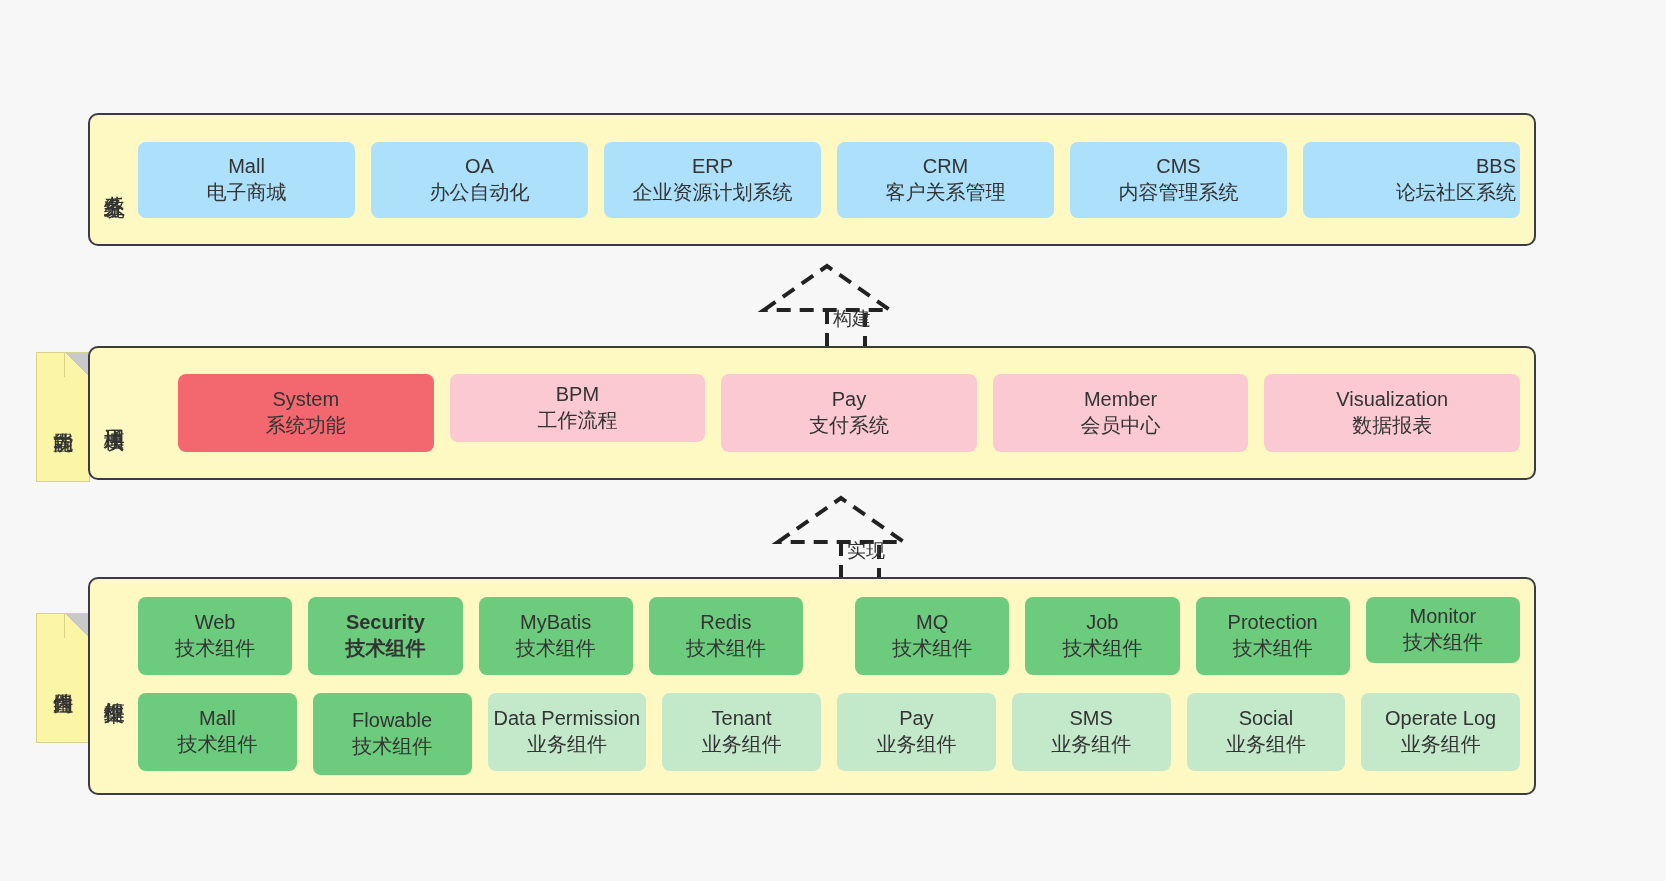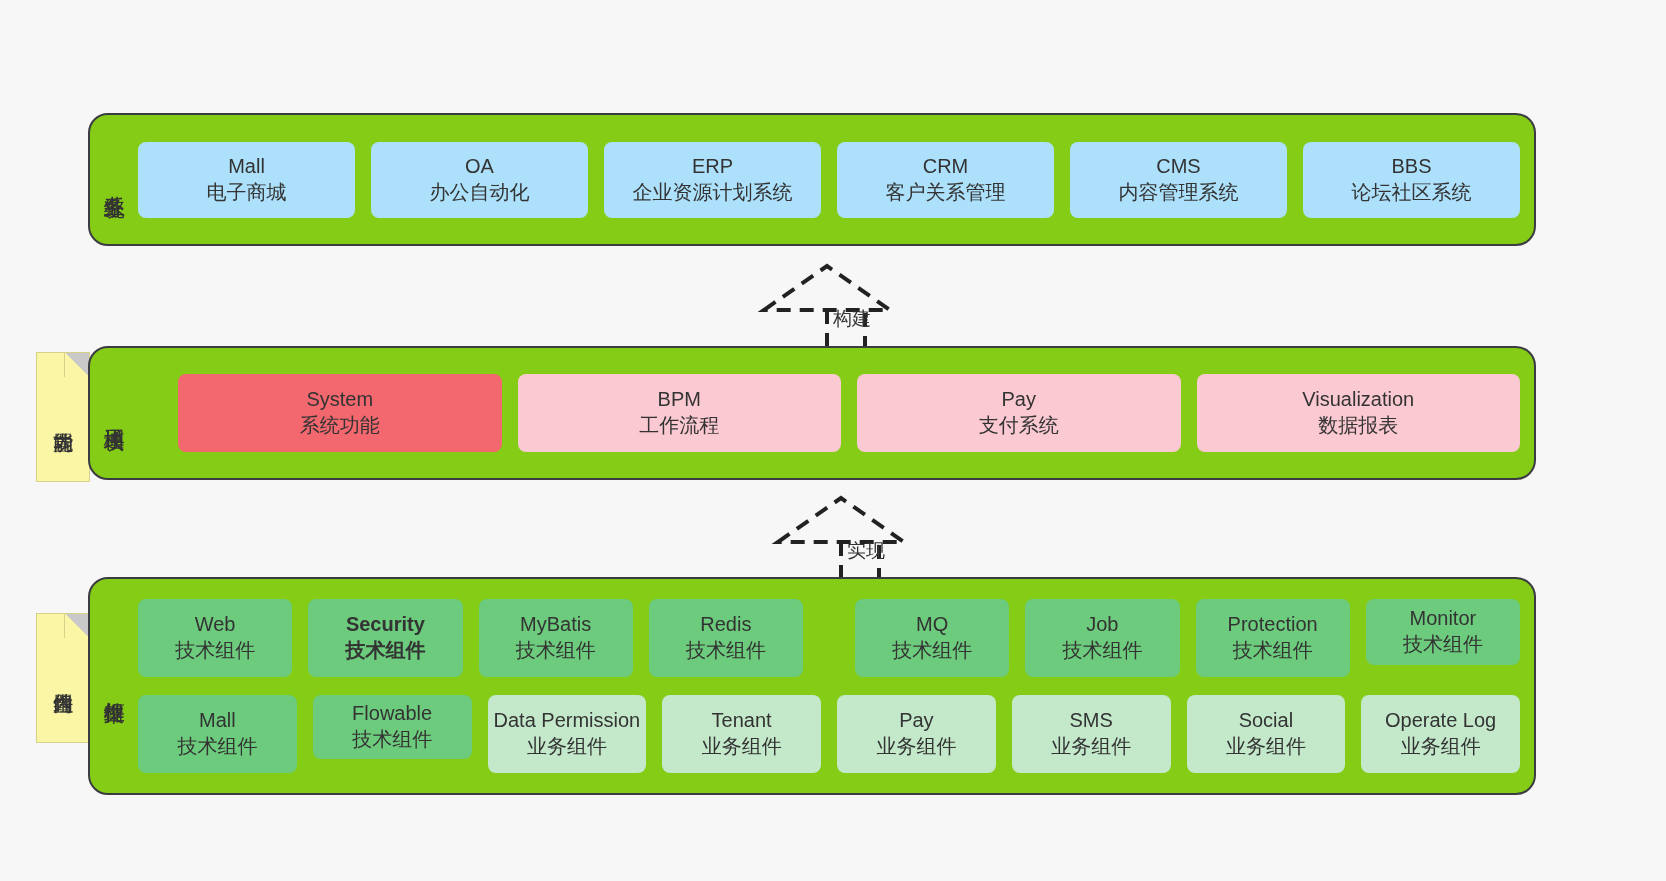--- a/index.html
+++ b/index.html
@@ -17,23 +17,23 @@
     width: 1666px;
     height: 881px;
     background: #f7f7f7;
     overflow: hidden;
   }
 
   
   .layer {
     position: absolute;
     box-sizing: border-box;
-    background: #84cc16;
+    background: #fef9c3;
     border: 2px solid #3b3b42;
-    border-radius: 20px;
+    border-radius: 10px;
     display: flex;
     flex-direction: row;
     align-items: stretch;
   }
   .layer-title {
     flex: 0 0 auto;
     width: 48px;
     display: flex;
     align-items: center;
     justify-content: center;
@@ -156,21 +156,21 @@
           <span class="c-cn">企业资源计划系统</span>
         </div>
         <div class="card blue" style="height:76px;">
           <span class="c-en">CRM</span>
           <span class="c-cn">客户关系管理</span>
         </div>
         <div class="card blue" style="height:76px;">
           <span class="c-en">CMS</span>
           <span class="c-cn">内容管理系统</span>
         </div>
-        <div class="card blue" style="height:76px;">
+        <div class="card blue" style="height:76px;align-items:flex-end;">
           <span class="c-en">BBS</span>
           <span class="c-cn">论坛社区系统</span>
         </div>
       </div>
     </div>
   </div>
 
   <div class="connector" style="left:762px; top:262px; width:150px; height:88px;">
     <svg width="150" height="88" viewBox="0 0 150 88">
       <path d="M 2 48 L 65 4 L 128 48 L 2 48 Z" fill="none" stroke="#222222" stroke-width="4" stroke-dasharray="14,9" stroke-linecap="butt"></path>
@@ -185,27 +185,31 @@
   </div>
 
   <div class="layer" id="layer-module" style="left:88px; top:346px; width:1448px; height:134px;">
     <div class="layer-title">通用模块</div>
     <div class="layer-body">
       <div class="card-row">
         <div class="card red-strong" style="height:78px;">
           <span class="c-en">System</span>
           <span class="c-cn">系统功能</span>
         </div>
-        <div class="card red-soft" style="height:78px;text-align:right;">
+        <div class="card red-soft" style="height:68px;text-align:right;">
           <span class="c-en">BPM</span>
           <span class="c-cn">工作流程</span>
         </div>
         <div class="card red-soft" style="height:78px;">
           <span class="c-en">Pay</span>
           <span class="c-cn">支付系统</span>
+        </div>
+        <div class="card red-soft" style="height:78px;">
+          <span class="c-en">Member</span>
+          <span class="c-cn">会员中心</span>
         </div>
         <div class="card red-soft" style="height:78px;">
           <span class="c-en">Visualization</span>
           <span class="c-cn">数据报表</span>
         </div>
       </div>
     </div>
   </div>
 
   <div class="connector" style="left:776px; top:494px; width:150px; height:88px;">
@@ -258,21 +262,21 @@
           <span class="c-en">Monitor</span>
           <span class="c-cn">技术组件</span>
         </div>
       </div>
 
       <div class="card-row">
         <div class="card green-strong" style="height:78px;">
           <span class="c-en">Mall</span>
           <span class="c-cn">技术组件</span>
         </div>
-        <div class="card green-strong" style="height:64px;">
+        <div class="card green-strong" style="height:82px;">
           <span class="c-en">Flowable</span>
           <span class="c-cn">技术组件</span>
         </div>
         <div class="card green-soft" style="height:78px;">
           <span class="c-en">Data Permission</span>
           <span class="c-cn">业务组件</span>
         </div>
         <div class="card green-soft" style="height:78px;">
           <span class="c-en">Tenant</span>
           <span class="c-cn">业务组件</span>

